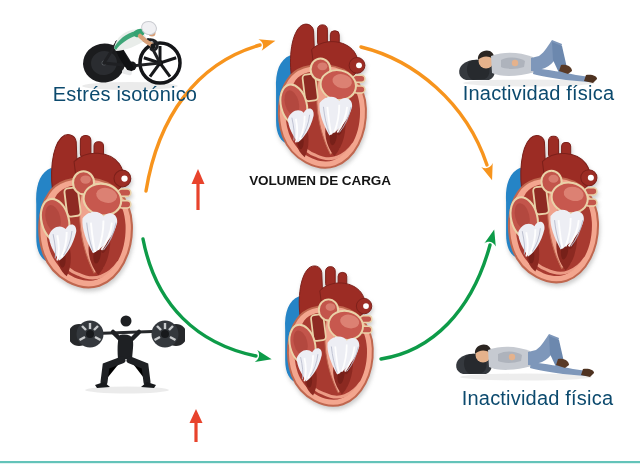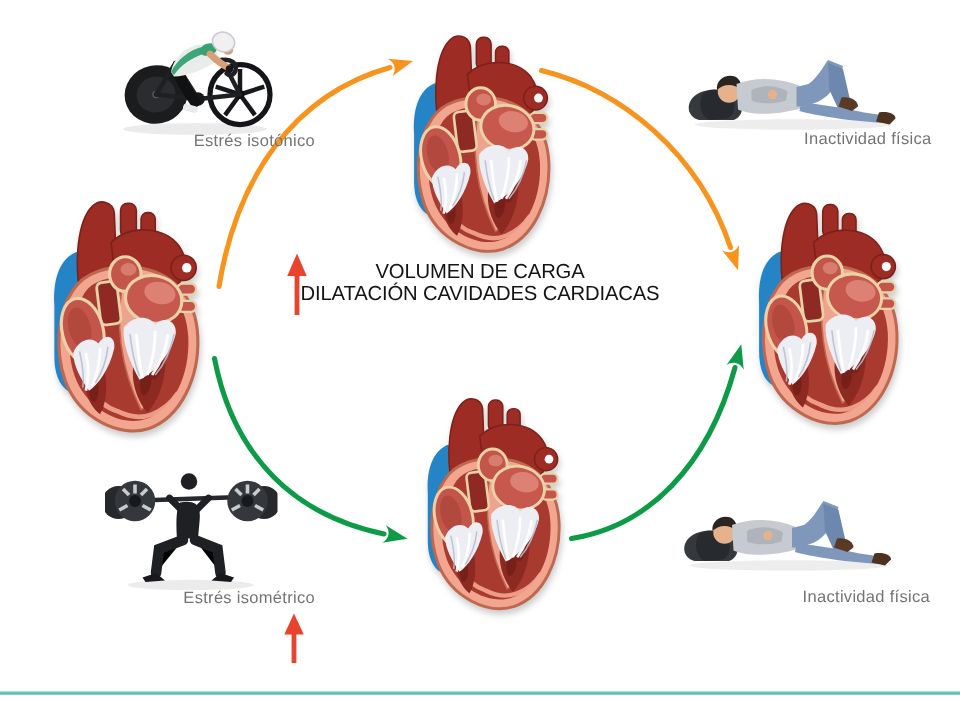--- a/index.html
+++ b/index.html
@@ -2,25 +2,25 @@
 <html><head>
 <meta charset="utf-8">
 <style>
   html,body{margin:0;padding:0;background:#fff;}
   .stage{
     position:relative;width:640px;height:468px;background:#ffffff;overflow:hidden;
     font-family:"Liberation Sans", sans-serif;
   }
   .abs{position:absolute;}
   .lbl{
-    position:absolute;font-size:11px;color:#737373;text-align:right;
+    position:absolute;font-size:20px;color:#0c4a6e;text-align:center;
     letter-spacing:.2px;line-height:17px;
   }
   .caption{
-    position:absolute;font-weight:400;font-size:13.5px;color:#141414;
+    position:absolute;font-weight:700;font-size:13.5px;color:#141414;
     text-align:center;line-height:15px;letter-spacing:-.1px;
   }
   .heart{filter:drop-shadow(1px 3px 2px rgba(110,110,110,.35));}
   svg{display:block;}
 </style>
 </head>
 <body>
 
 <div class="stage">
 
@@ -159,21 +159,20 @@
   <svg class="abs heart" width="106" height="166" style="left:498px;top:124px">
       <use href="#sym-heart"></use>
     </svg>
 
   <svg class="abs" width="16" height="46" viewBox="0 0 16 46" style="left:190px;top:167px">
     <path d="M8,2 L14.5,17 L1.5,17 Z" fill="#E8432C"></path>
     <line x1="8" y1="14" x2="8" y2="43" stroke-width="3.2" stroke="#E8432C"></line>
   </svg>
   <div class="caption" style="left:200px;top:173px;width:240px">
     <div>VOLUMEN DE CARGA</div>
-    <div>DILATACIÓN CAVIDADES CARDIACAS</div>
   </div>
 
   <svg class="abs" width="115" height="88" viewBox="0 0 115 88" style="left:70px;top:308px">
     <ellipse cx="57" cy="82" rx="42" ry="3.5" fill="#000" opacity="0.08"></ellipse>
     <rect x="4" y="23" width="107" height="3" fill="#26282B" transform="rotate(-2 57 24)"></rect>
     <circle cx="9" cy="27" r="11" fill="#26282B"></circle>
     <circle cx="20" cy="26" r="13.5" fill="#34383D"></circle>
     <g stroke="#C9CBCD" stroke-width="2.4">
       <line x1="20" y1="21" x2="20" y2="15"></line>
       <line x1="15" y1="29" x2="9.5" y2="32"></line>
@@ -199,21 +198,20 @@
     </g>
     <path d="M50,27 C62,25 64,30 63,40 L62,51 L48,51 C47,38 48,29 50,27 Z" fill="#1E2023"></path>
     <g stroke="#1E2023" stroke-width="7" stroke-linecap="round">
       <path d="M52,52 L36,58 L34,74"></path>
       <path d="M60,52 L75,58 L77,74"></path>
     </g>
     <path d="M34,74 L25,77 L27,80 L40,79 Z" fill="#17191C"></path>
     <path d="M77,74 L86,77 L84,80 L71,79 Z" fill="#17191C"></path>
   </svg>
 
-  <div class="lbl" style="left:35px;top:391px;width:175px">Estrés isométrico</div>
 
   <svg class="abs" width="16" height="38" viewBox="0 0 16 38" style="left:188px;top:407px">
     <path d="M8,2 L14.5,16 L1.5,16 Z" fill="#E8432C"></path>
     <line x1="8" y1="13" x2="8" y2="35" stroke-width="3.2" stroke="#E8432C"></line>
   </svg>
 
   <svg class="abs" width="148" height="54" style="left:452px;top:328px">
     <use href="#sym-person"></use>
   </svg>
   <div class="lbl" style="left:455px;top:390px;width:165px">Inactividad física</div>

